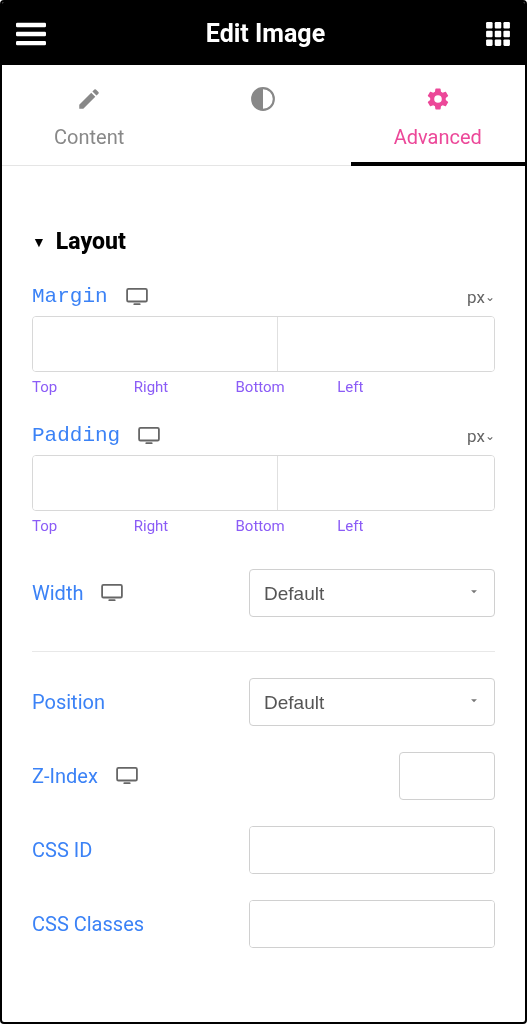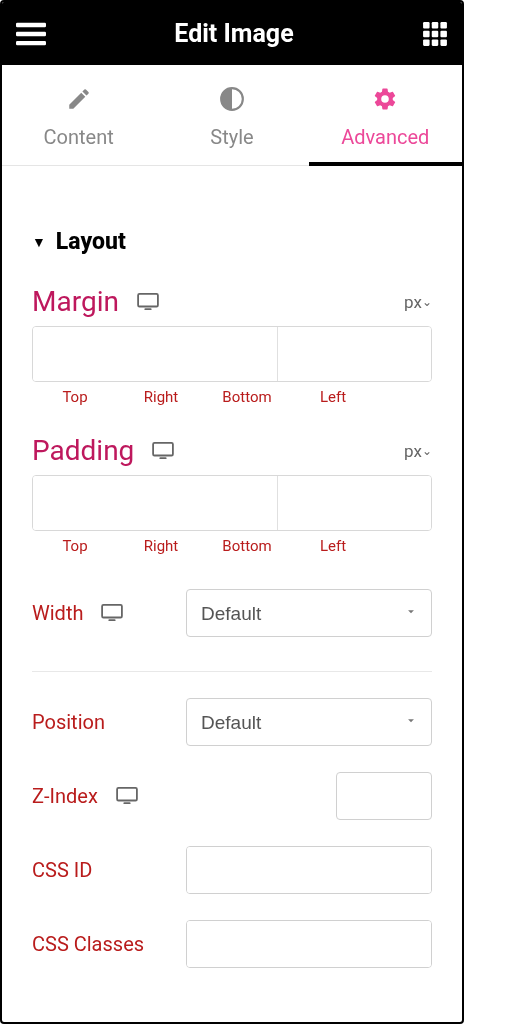--- a/index.html
+++ b/index.html
@@ -1,17 +1,17 @@
 <!DOCTYPE html>
 <html><head>
 <meta charset="utf-8">
 <style>
   * { box-sizing: border-box; margin: 0; padding: 0; }
   html, body { width: 530px; height: 1024px; font-family: -apple-system, BlinkMacSystemFont, "Segoe UI", Roboto, Helvetica, Arial, sans-serif; background: #fff; }
-  .frame { width: 464px; height: 1024px; border: 2px solid #000; border-radius: 4px; overflow: hidden; }
+  .frame { width: 527px; height: 1024px; border: 2px solid #000; border-radius: 4px; overflow: hidden; }
 
   
   .header { background: #000; color: #fff; height: 63px; display: flex; align-items: center; justify-content: space-between; padding: 0 14px; }
   .header-title { font-size: 25px; font-weight: 700; }
   .icon-btn { display: inline-flex; align-items: center; justify-content: center; fill: currentColor; }
 
   
   .tabs { display: flex; border-bottom: 1px solid #e5e5e5; }
   .tab { flex: 1; text-align: center; padding: 20px 0 16px; cursor: pointer; color: #888; position: relative; }
   .tab.active { color: #ec4899; }
@@ -23,45 +23,45 @@
   
   .panel { padding: 28px 30px 40px; }
 
   
   .section-hdr { display: flex; align-items: center; gap: 10px; margin: 34px 0 30px; cursor: pointer; }
   .section-hdr .caret { font-size: 14px; color: #000; }
   .section-hdr .title { font-size: 23px; font-weight: 800; }
 
   
   .row { display: flex; align-items: center; margin: 24px 0 8px; color: #666; }
-  .row-label { font-size: 28px; color: #be185d; }
+  .row-label { font-size: 21px; color: #3b82f6; font-family: Liberation Mono, monospace; }
   .resp-icon { margin-left: 18px; display: inline-flex; }
   .resp-icon svg { width: 22px; height: 18px; fill: #666; }
   .unit { margin-left: auto; display: flex; align-items: center; gap: 0; color: #666; font-size: 17px; cursor: pointer; }
   .unit .chev { font-size: 12px; }
 
   
   .linked { display: flex; width: 100%; border: 1px solid #d8d8d8; border-radius: 4px; overflow: hidden; height: 56px; margin-top: 8px; }
   .linked input { flex: 1; border: none; border-right: 1px solid #e0e0e0; font-size: 18px; padding: 0 6px; outline: none; text-align: center; }
 
   .linked-labels { display: flex; width: 100%; margin-top: 6px; }
-  .linked-labels span { flex: 1; text-align: center; font-size: 15px; color: #b91c1c; }
+  .linked-labels span { flex: 1; font-size: 15px; color: #8b5cf6; }
   .linked-labels .spacer { width: 56px; flex: none; }
 
   .divider { height: 1px; background: #e8e8e8; margin: 34px 0 24px; }
 
   
   .select-wrap { position: relative; flex: 1; max-width: 246px; }
   .select { width: 100%; height: 48px; border: 1px solid #d0d0d0; border-radius: 4px; font-size: 19px; color: #555; padding: 12px 14px; appearance: none; -webkit-appearance: none; background: #fff; cursor: pointer; }
   .select-wrap .chev { position: absolute; right: 14px; top: 50%; transform: translateY(-50%); pointer-events: none; color: #777; }
   .select-wrap .chev svg { width: 14px; height: 14px; fill: currentColor; }
 
   .ctrl-row { display: flex; align-items: center; justify-content: space-between; margin: 26px 0; }
   .ctrl-row .lbl-group { display: flex; align-items: center; }
-  .ctrl-row .lbl { font-size: 20px; color: #b91c1c; }
+  .ctrl-row .lbl { font-size: 20px; color: #3b82f6; }
 
   .small-input { width: 96px; height: 48px; border: 1px solid #d0d0d0; border-radius: 4px; font-size: 18px; padding: 0 10px; }
 
   .dyn-input { display: flex; width: 246px; height: 48px; border: 1px solid #d0d0d0; border-radius: 4px; overflow: hidden; }
   .dyn-input input { flex: 1; border: none; outline: none; font-size: 18px; padding: 0 10px; }
 </style>
 </head>
 <body>
 
 <div class="frame">
@@ -99,21 +99,20 @@
       </div>
       <div class="tab-label">Content</div>
     </div>
     <div class="tab">
       <div class="tab-icon">
         <svg viewBox="0 0 24 24">
             <path d="M12 2a10 10 0 1 0 0 20V2z"></path>
             <circle cx="12" cy="12" r="10" fill="none" stroke="currentColor" stroke-width="2"></circle>
           </svg>
       </div>
-      <div class="tab-label">Style</div>
     </div>
     <div class="tab active">
       <div class="tab-icon">
         <svg viewBox="0 0 24 24">
             <path d="M19.14 12.94a7.49 7.49 0 0 0 .05-.94 7.49 7.49 0 0 0-.05-.94l2.03-1.58a.5.5 0 0 0 .12-.64l-1.92-3.32a.5.5 0 0 0-.61-.22l-2.39.96a7.03 7.03 0 0 0-1.62-.94l-.36-2.54a.5.5 0 0 0-.5-.42h-3.84a.5.5 0 0 0-.5.42l-.36 2.54c-.58.24-1.13.55-1.62.94l-2.39-.96a.5.5 0 0 0-.61.22L2.66 8.84a.5.5 0 0 0 .12.64l2.03 1.58c-.03.31-.05.63-.05.94s.02.63.05.94l-2.03 1.58a.5.5 0 0 0-.12.64l1.92 3.32c.14.24.43.34.61.22l2.39-.96c.49.39 1.04.7 1.62.94l.36 2.54c.4.24.25.42.5.42h3.84c.25 0 .46-.18.5-.42l.36-2.54c.58-.24 1.13-.55 1.62-.94l2.39.96c.18.12.47.02.61-.22l1.92-3.32a.5.5 0 0 0-.12-.64l-2.03-1.58zM12 15.5A3.5 3.5 0 1 1 12 8.5a3.5 3.5 0 0 1 0 7z"></path>
           </svg>
       </div>
       <div class="tab-label">Advanced</div>
     </div>
   </div>

